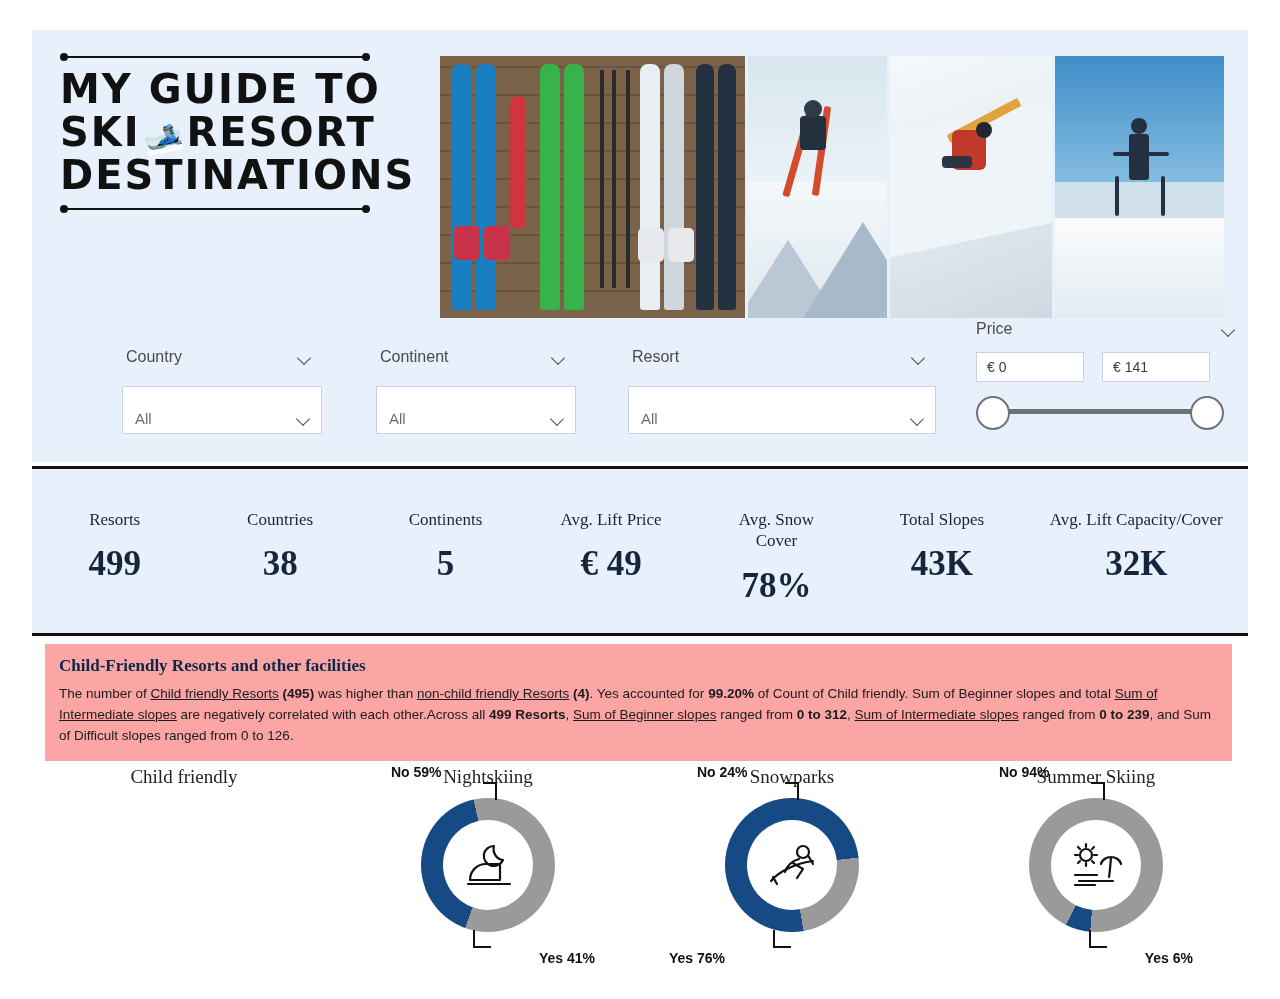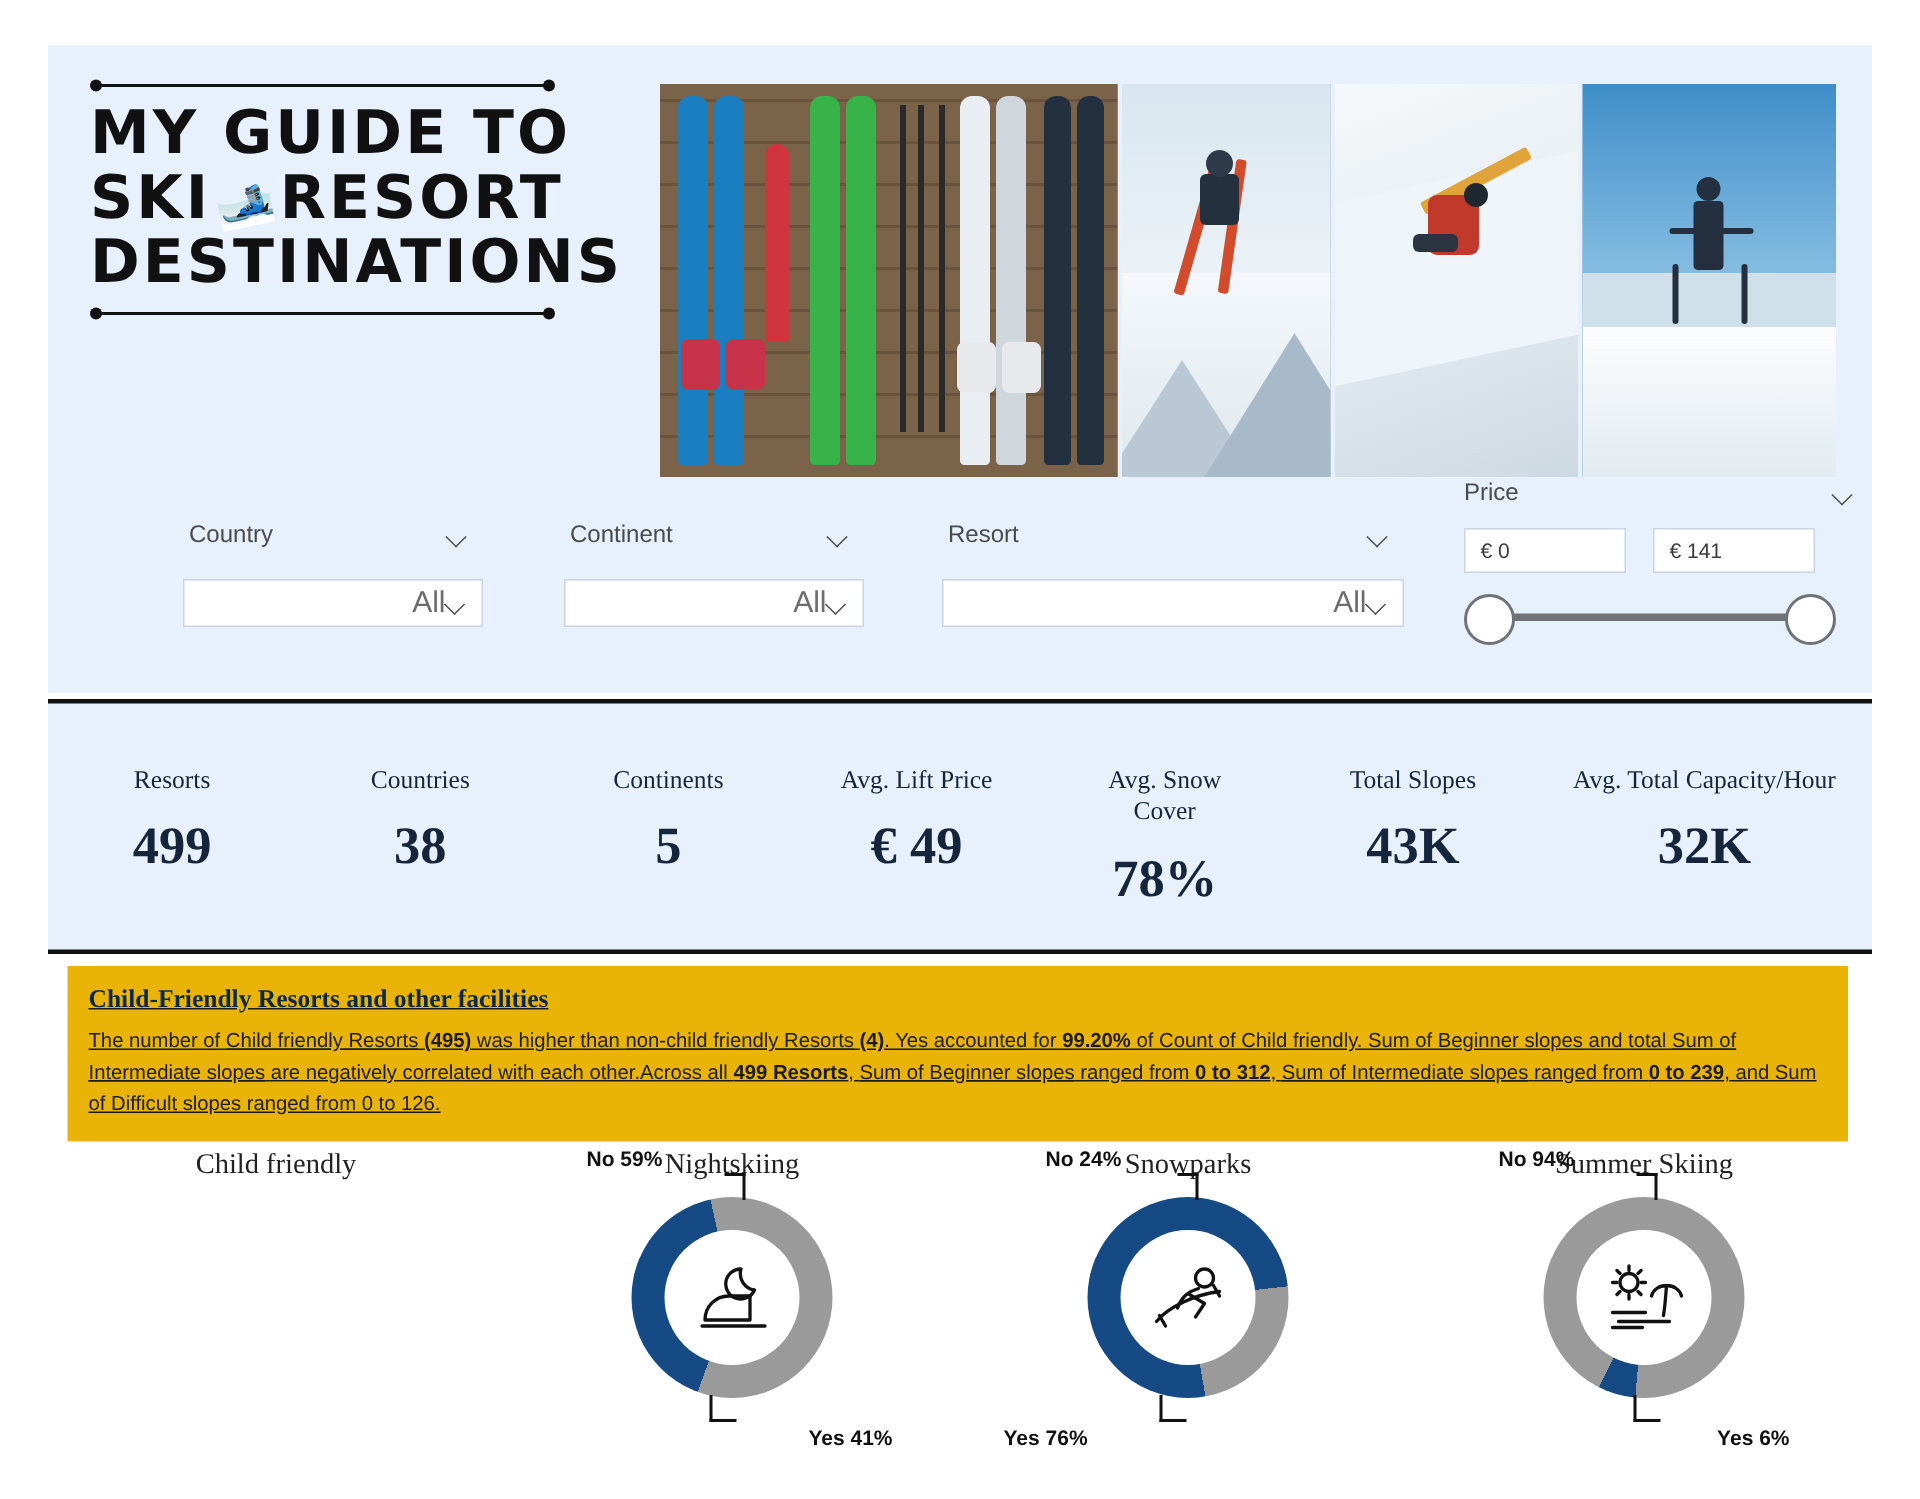--- a/index.html
+++ b/index.html
@@ -198,26 +198,26 @@
     align-items: center;
     justify-content: space-between;
     font-size: 16px;
     color: #4b4b4b;
     padding: 4px 10px 4px 4px;
     height: 26px;
   }
   .filter .fselect {
     display: flex;
     align-items: center;
-    justify-content: flex-end;
+    justify-content: space-between;
     background: #ffffff;
     border: 1px solid #c9d4e0;
     height: 30px;
-    padding: 0 10px 0 12px;
-    font-size: 20px;
+    padding: 16px 10px 0 12px;
+    font-size: 15px;
     color: #6d6d6d;
     margin-top: 12px;
   }
   .chev {
     width: 14px;
     height: 8px;
     position: relative;
     flex: none;
   }
   .chev::before {
@@ -329,24 +329,23 @@
     color: #15263c;
   }
   .kpi.wide { flex: 1.35; }
 
   
   .narrative {
     position: absolute;
     left: 45px;
     top: 644px;
     width: 1187px;
-    background: #eab308;
+    background: #fca5a5;
     padding: 12px 14px 14px 14px;
     box-sizing: border-box;
-    text-decoration: underline;
   }
   .narrative h2 {
     margin: 0 0 8px 0;
     font-family: "Liberation Serif", serif;
     font-size: 17px;
     color: #0b2845;
     font-weight: 700;
   }
   .narrative p {
     margin: 0;
@@ -571,21 +570,21 @@
       </div>
       <div class="kpi">
         <div class="k-label" style="max-width:120px;margin:0 auto;">Avg. Snow Cover</div>
         <div class="k-value">78%</div>
       </div>
       <div class="kpi">
         <div class="k-label">Total Slopes</div>
         <div class="k-value">43K</div>
       </div>
       <div class="kpi wide">
-        <div class="k-label">Avg. Total Capacity/Hour</div>
+        <div class="k-label">Avg. Lift Capacity/Cover</div>
         <div class="k-value">32K</div>
       </div>
     </div>
   </div>
 
   <div class="narrative">
     <h2>Child-Friendly Resorts and other facilities</h2>
     <p id="narrative-body"><span>The number of </span><u>Child friendly Resorts</u><span> </span><b>(495)</b><span> was higher than </span><u>non-child friendly Resorts</u><span> </span><b>(4)</b><span>. Yes accounted for </span><b>99.20%</b><span> of Count of Child friendly. Sum of Beginner slopes and total </span><u>Sum of Intermediate slopes</u><span> are negatively correlated with each other.Across all </span><b>499 Resorts</b><span>, </span><u>Sum of Beginner slopes</u><span> ranged from </span><b>0 to 312</b><span>, </span><u>Sum of Intermediate slopes</u><span> ranged from </span><b>0 to 239</b><span>, and Sum of Difficult slopes ranged from 0 to 126.</span></p>
   </div>
 

